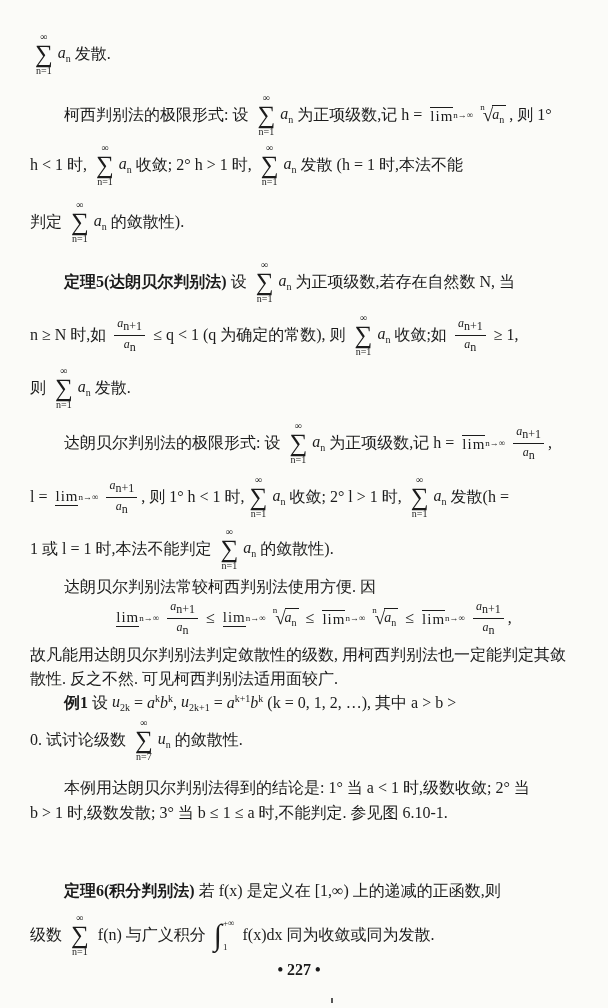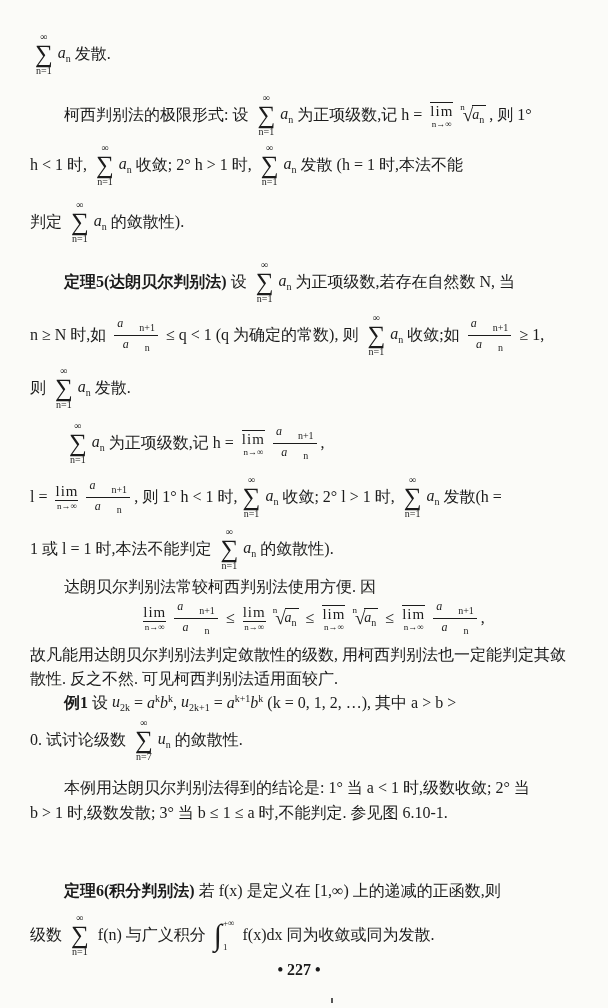--- a/index.html
+++ b/index.html
@@ -25,23 +25,23 @@
   
   .sm{display:inline-flex;flex-direction:column;align-items:center;line-height:1;margin:0 5px;flex:none;}
   .smt,.smb{font-size:10px;letter-spacing:0;}
   .sms{font-size:25px;line-height:0.95;}
   
   .v{white-space:pre;flex:none;}
   
   .fr{display:inline-flex;flex-direction:column;align-items:center;line-height:1;margin:0 4px;font-size:12px;flex:none;}
   .frn{padding:0 3px 2px;border-bottom:1px solid #1b1b1b;}
   .frd{padding-top:2px;}
-  .fr sub{font-size:10px;margin-left:16px;}
-  
-  .lm{display:inline-flex;flex-direction:column;align-items:center;line-height:1;margin:0 4px;flex:none;}
+  .fr sub{font-size:12px;}
+  
+  .lm{display:inline-flex;align-items:center;line-height:1;margin:0 4px;flex:none;}
   .lmw{font-size:15px;letter-spacing:1px;}
   .lm.up .lmw{border-top:1.5px solid #1b1b1b;padding-top:1px;}
   .lm.low .lmw{border-bottom:1.5px solid #1b1b1b;padding-bottom:1px;}
   .lms{font-size:9px;margin-top:1px;}
   
   .rt{display:inline-flex;align-items:flex-start;margin:0 3px;flex:none;white-space:nowrap;}
   .rt .rsup{font-size:9px;margin-top:-2px;margin-right:-2px;}
   .rt .rs{font-size:19px;line-height:1;}
   .rt .rb{border-top:1px solid #1b1b1b;padding:1px 2px 0 0;margin-left:-1px;font-size:14px;}
   
@@ -155,20 +155,21 @@
     <span class="sm">
         <span class="smt">∞</span>
         <span class="sms">∑</span>
         <span class="smb">n=1</span>
       </span>
     <span class="v"><i>a</i><sub>n</sub></span>
     <span class="t"> 发散.</span>
   </div>
 
   <div class="ln ind" style="top:417px">
+    <span class="t">达朗贝尔判别法的极限形式: 设 </span>
     <span class="sm">
         <span class="smt">∞</span>
         <span class="sms">∑</span>
         <span class="smb">n=1</span>
       </span>
     <span class="v"><i>a</i><sub>n</sub></span>
     <span class="t"> 为正项级数,记 h = </span>
     <span class="lm up">
         <span class="lmw">lim</span>
         <span class="lms">n→∞</span>

